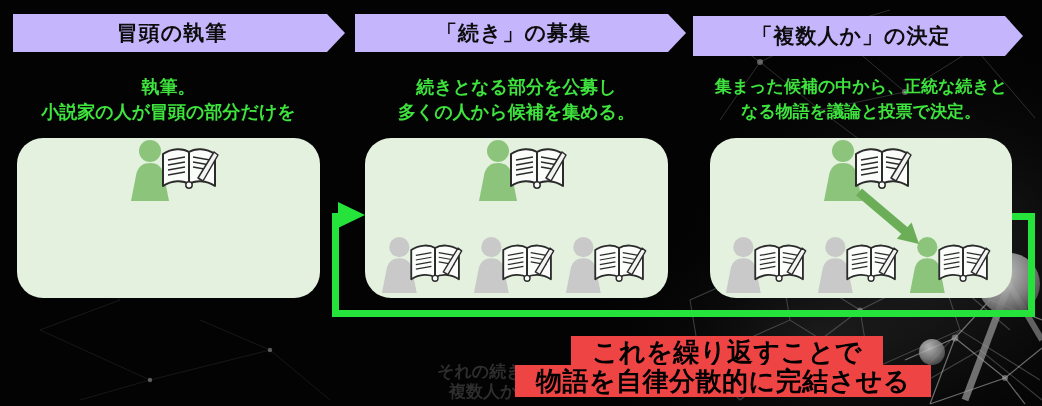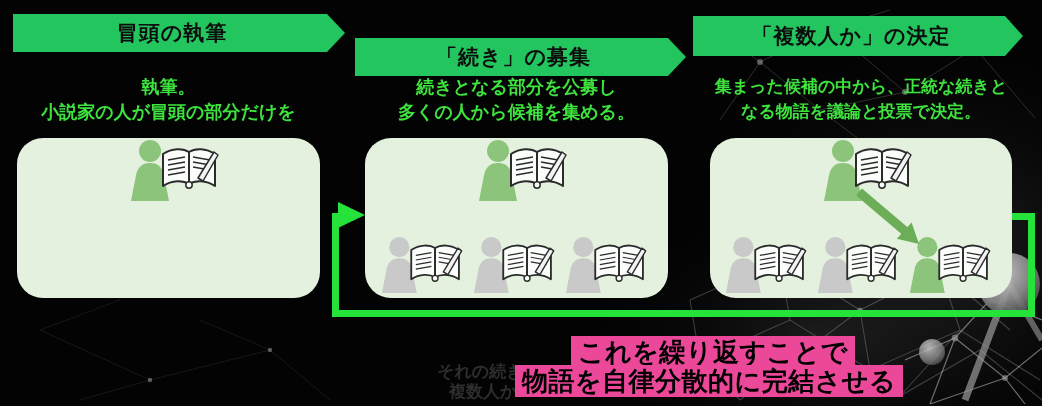--- a/index.html
+++ b/index.html
@@ -6,30 +6,30 @@
   .stage{
     position:relative; width:1042px; height:406px; overflow:hidden;
     background:#030303;
     font-family:"DejaVu Sans","Liberation Sans",sans-serif;
   }
   
   .bg{position:absolute;left:0;top:0;z-index:0;}
   
   .banner{
     position:absolute; height:38px; z-index:2;
-    background:#22c55e;
+    background:#c4b5fd;
     clip-path:polygon(0 0, calc(100% - 18px) 0, 100% 50%, calc(100% - 18px) 100%, 0 100%);
     display:flex; align-items:center; justify-content:center;
   }
   .banner span{
     color:#0d0d0d; font-weight:bold; font-size:21px; letter-spacing:1px;
     padding-right:14px;
   }
   #banner-1{left:13px;  top:14px; width:332px;}
-  #banner-2{left:355px; top:14px; width:331px;margin-top:24px;}
+  #banner-2{left:355px; top:14px; width:331px;}
   #banner-3{left:693px; top:16px; width:330px; height:40px;}
   
   .desc{
     position:absolute; z-index:2; text-align:center;
     color:#3ee33e; font-weight:bold; font-size:18px; line-height:25px;
   }
   #desc-1{left:17px;  top:74px; width:303px;}
   #desc-2{left:365px; top:74px; width:303px;}
   #desc-3{left:698px; top:74px; width:326px; font-size:17px;}
   
@@ -62,22 +62,22 @@
   #loop-top-right {left:1008px; top:213px; width:27px; height:7px;}
   .loophead{
     position:absolute; left:338px; top:202px; z-index:2;
     width:0; height:0;
     border-top:13px solid transparent; border-bottom:13px solid transparent;
     border-left:27px solid #25e33b;
   }
   
   .caption{
     position:absolute; z-index:5;
-    background:#ec4899; color:#000; font-weight:bold; font-size:26px;
-    line-height:30px; padding:1px 7px; white-space:nowrap; letter-spacing:0.5px;
+    background:#ef4444; color:#000; font-weight:bold; font-size:26px;
+    line-height:30px; padding:1px 21px; white-space:nowrap; letter-spacing:0.5px;
   }
   #caption-1{left:571px; top:336px;}
   #caption-2{left:515px; top:365px;}
   
   .ghost{
     position:absolute; z-index:1; color:#2e2e2e; font-weight:bold;
     font-size:17px; white-space:nowrap;
   }
   #ghost-1{left:437px; top:360px;}
   #ghost-2{left:449px; top:380px;}

